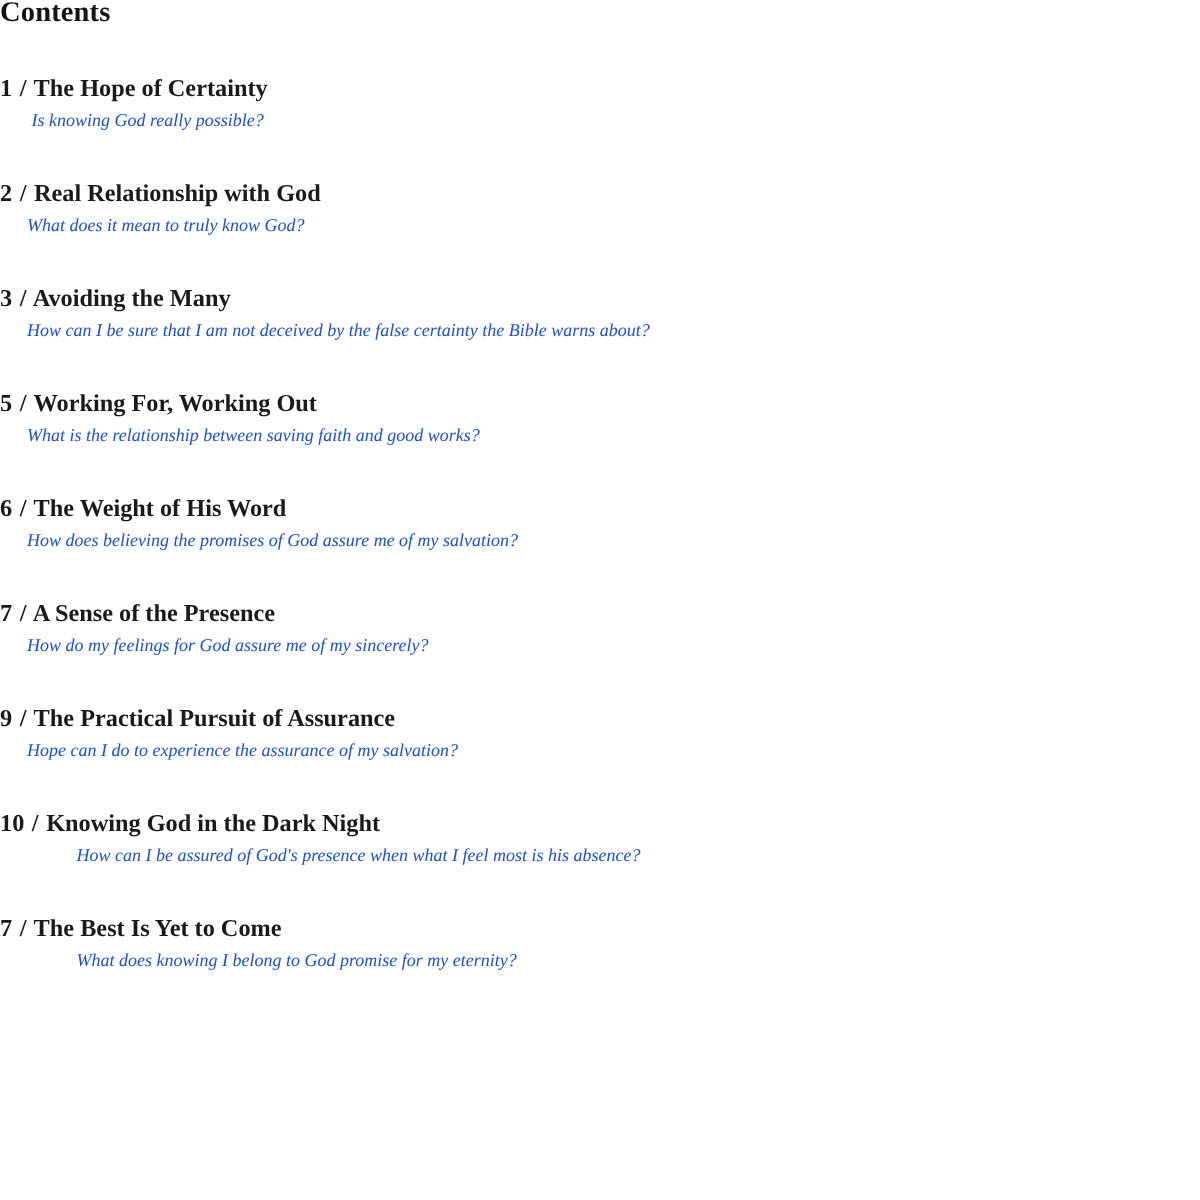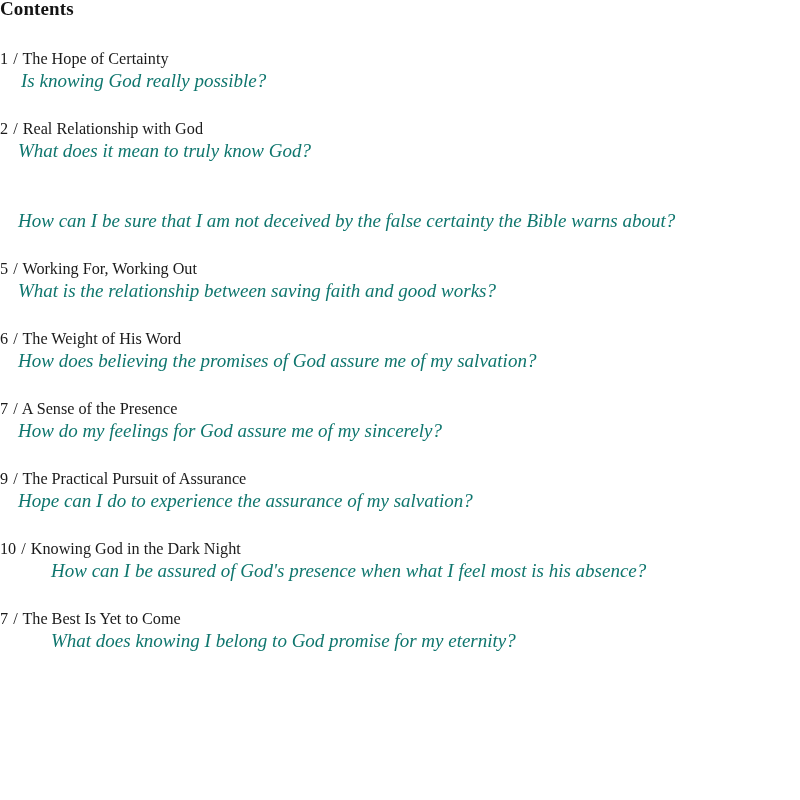--- a/index.html
+++ b/index.html
@@ -55,44 +55,44 @@
     position: relative;
     height: 70px;
   }
 
   .chapter-line {
     position: absolute;
     left: 0px;
     top: 0px;
     font-size: 16.2px;
     line-height: 18px;
-    font-weight: normal;
+    font-weight: bold;
     color: #1a1a1a;
     white-space: nowrap;
   }
 
   .chapter-number {
     font-variant-numeric: lining-nums;
   }
 
   .chapter-sep {
     padding: 0 1px;
   }
 
   .chapter-title {
   }
 
   .chapter-subtitle {
     position: absolute;
     left: 18px;
     top: 22px;
     font-style: italic;
-    font-size: 19px;
+    font-size: 12px;
     line-height: 17px;
-    color: #0f766e;
+    color: #1d4ed8;
     white-space: nowrap;
   }
 
   
   .toc-entry[data-indent="wide"] .chapter-subtitle { left: 21px; }
   .toc-entry[data-indent="wider"] .chapter-subtitle { left: 24px; margin-left: 27px; }
 </style>
 </head>
 <body style="background: rgb(255, 255, 255); color: rgb(24, 24, 24);">
 
@@ -103,20 +103,21 @@
   <ul class="toc-list" id="toc-list">
   <li class="toc-entry" data-indent="wide">
         <div class="chapter-line"><span class="chapter-number">1</span> <span class="chapter-sep">/</span> <span class="chapter-title">The Hope of Certainty</span></div>
         <div class="chapter-subtitle">Is knowing God really possible?</div>
       </li>
       <li class="toc-entry" data-indent="normal">
         <div class="chapter-line"><span class="chapter-number">2</span> <span class="chapter-sep">/</span> <span class="chapter-title">Real Relationship with God</span></div>
         <div class="chapter-subtitle">What does it mean to truly know God?</div>
       </li>
       <li class="toc-entry" data-indent="normal">
+        <div class="chapter-line"><span class="chapter-number">3</span> <span class="chapter-sep">/</span> <span class="chapter-title">Avoiding the Many</span></div>
         <div class="chapter-subtitle">How can I be sure that I am not deceived by the false certainty the Bible warns about?</div>
       </li>
       <li class="toc-entry" data-indent="normal">
         <div class="chapter-line"><span class="chapter-number">5</span> <span class="chapter-sep">/</span> <span class="chapter-title">Working For, Working Out</span></div>
         <div class="chapter-subtitle">What is the relationship between saving faith and good works?</div>
       </li>
       <li class="toc-entry" data-indent="normal">
         <div class="chapter-line"><span class="chapter-number">6</span> <span class="chapter-sep">/</span> <span class="chapter-title">The Weight of His Word</span></div>
         <div class="chapter-subtitle">How does believing the promises of God assure me of my salvation?</div>
       </li>

